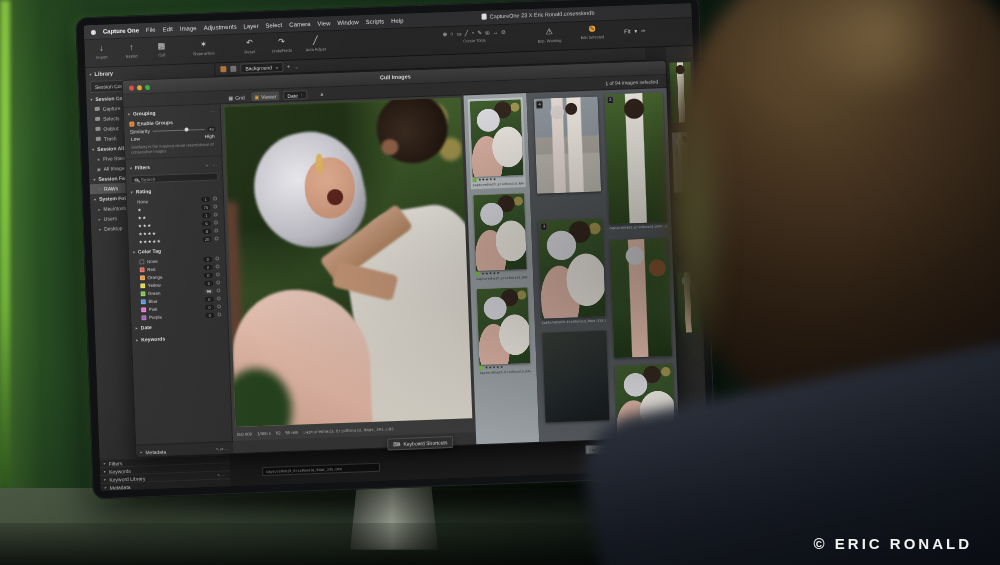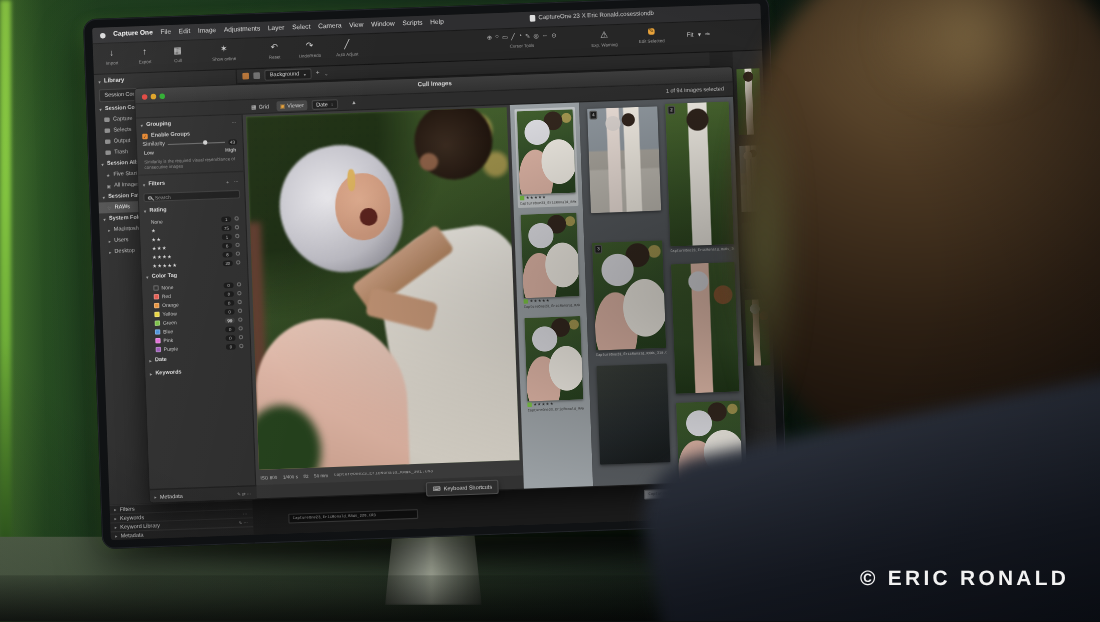--- a/index.html
+++ b/index.html
@@ -124,21 +124,21 @@
   .tv-dark{background:linear-gradient(160deg,#3a3f3a,#23282a 60%,#141819);}
   
   #p-head{left:668px;top:-52px;width:380px;height:480px;border-radius:48% 46% 46% 48%;z-index:35;filter:blur(9px);
     background:radial-gradient(circle at 42% 18%,#6d5636 0%,#4a3722 28%,#2c1f13 58%,#18100a 85%);}
   #p-head-hl{left:790px;top:-30px;width:180px;height:120px;border-radius:50%;z-index:36;filter:blur(12px);background:radial-gradient(circle,#8a7148 0%,rgba(120,95,60,.4) 50%,transparent 75%);}
   #p-rim{left:660px;top:60px;width:70px;height:330px;border-radius:50%;z-index:36;filter:blur(10px);background:radial-gradient(ellipse,rgba(130,160,90,.30),transparent 70%);}
   #p-neck{left:800px;top:330px;width:150px;height:140px;border-radius:45%;z-index:34;filter:blur(11px);background:#6a4e38;}
   #p-shoulder{left:596px;top:372px;width:540px;height:280px;border-radius:60px 80px 0 0;z-index:37;filter:blur(7px);transform:rotate(-11deg);
     background:linear-gradient(180deg,#2a2f3a 0%,#171b24 45%,#0a0d13 100%);}
   #vignette{left:0;top:0;width:1000px;height:565px;z-index:45;pointer-events:none;background:radial-gradient(ellipse at 42% 42%,transparent 52%,rgba(0,2,6,.38) 100%);}
-  #watermark{right:28px;top:516px;z-index:50;color:#f2f2f2;font-size:19px;font-weight:bold;letter-spacing:3px;}
+  #watermark{right:28px;top:535px;z-index:50;color:#f2f2f2;font-size:15px;font-weight:bold;letter-spacing:3px;}
 </style>
 </head>
 <body>
 
 <div id="stage">
   <div class="abs" id="green-glow"></div>
   <div class="abs" id="green-strip"></div>
   <div class="abs" id="desk"></div>
   <div class="abs" id="monitor-shadow"></div>
   <div class="abs" id="stand"></div>

